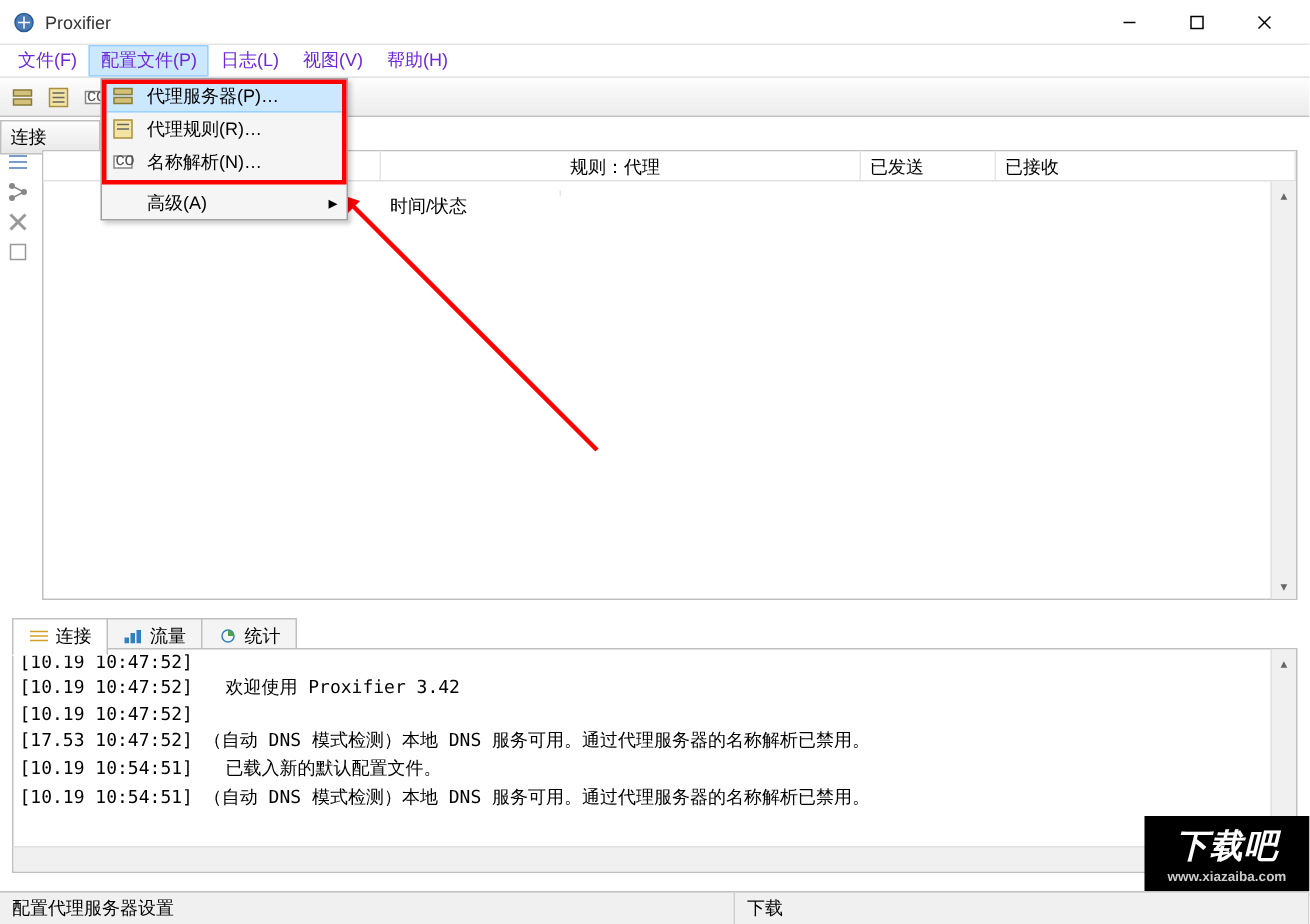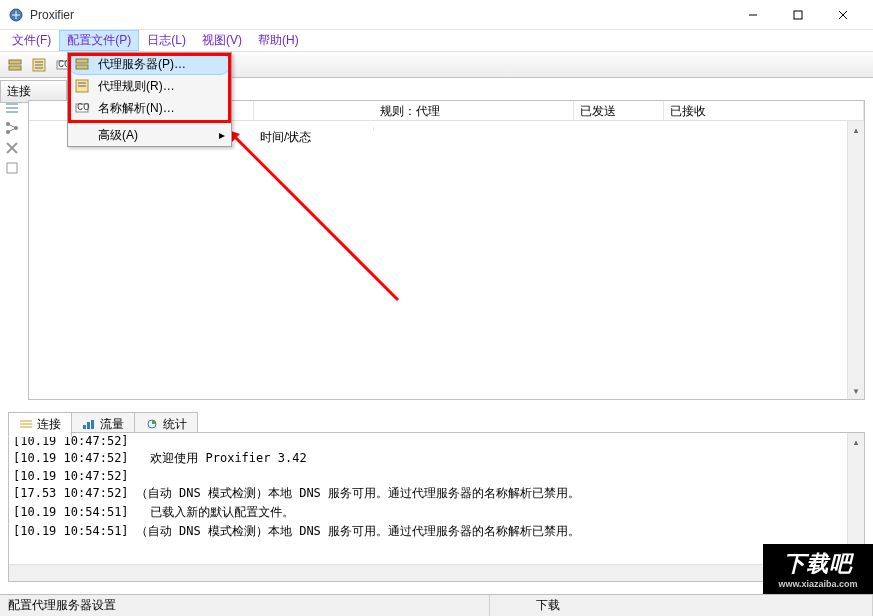--- a/index.html
+++ b/index.html
@@ -13,21 +13,21 @@
 
 .menubar { height: 22px; background: #fff; display: flex; align-items: stretch; padding: 0 4px; border-bottom: 1px solid #e0e0e0; }
 .menu-item { padding: 0 8px; display: flex; align-items: center; color: #6d28d9; cursor: default; }
 .menu-item.active { background: #cce8ff; border: 1px solid #99d1ff; padding: 0 7px; }
 
 .toolbar { height: 26px; background: linear-gradient(#fdfdfd, #ececec); border-bottom: 1px solid #c0c0c0; display: flex; align-items: center; padding: 0 4px; gap: 2px; }
 .tb-btn { width: 22px; height: 22px; display: flex; align-items: center; justify-content: center; border: 1px solid transparent; }
 .tb-sep { width: 1px; height: 18px; background: #c0c0c0; margin: 0 3px; }
 
 .dropdown-menu { position: absolute; top: 52px; left: 67px; width: 165px; background: #f5f5f5; border: 1px solid #a0a0a0; box-shadow: 2px 2px 3px rgba(0,0,0,.2); z-index: 100; }
-.dropdown-item { height: 22px; display: flex; align-items: center; padding: 0 6px; cursor: default; border-radius: 11px; }
+.dropdown-item { height: 22px; display: flex; align-items: center; padding: 0 6px; cursor: default; }
 .dropdown-item.highlighted { background: #cce8ff; border: 1px solid #99d1ff; padding: 0 5px; }
 .dropdown-item .dd-icon { width: 16px; height: 16px; margin-right: 8px; flex-shrink: 0; }
 .dropdown-sep { height: 1px; background: #d0d0d0; margin: 2px 4px; }
 .dropdown-arrow { margin-left: auto; }
 .red-annotation { position: absolute; top: 53px; left: 68px; width: 163px; height: 70px; border: 3px solid #ff0000; z-index: 101; pointer-events: none; }
 
 .conn-label { position: absolute; top: 80px; left: 0; width: 67px; background: linear-gradient(#fdfdfd, #e8e8e8); border: 1px solid #c0c0c0; padding: 2px 6px; color: #000; }
 
 .side-toolbar { position: absolute; top: 100px; left: 4px; width: 20px; display: flex; flex-direction: column; gap: 4px; }
 .side-btn { width: 16px; height: 16px; }
@@ -47,21 +47,21 @@
 .bottom-tabs { position: absolute; top: 412px; left: 8px; display: flex; }
 .btab { padding: 3px 10px; border: 1px solid #c0c0c0; background: #fff; display: flex; align-items: center; gap: 4px; margin-right: -1px; }
 .btab.active { background: #fff; border-bottom-color: #fff; z-index: 2; }
 .btab:not(.active) { background: #f4f4f4; }
 
 .log-panel { position: absolute; top: 432px; left: 8px; right: 8px; height: 150px; border: 1px solid #c0c0c0; background: #fff; overflow: hidden; }
 .log-line { padding: 1px 4px; font-family: "SimSun", monospace; white-space: pre; color: #000; }
 .log-scroll { position: absolute; right: 0; top: 0; bottom: 17px; width: 17px; background: #f0f0f0; border-left: 1px solid #e0e0e0; }
 .log-scroll-h { position: absolute; bottom: 0; left: 0; right: 17px; height: 17px; background: #f0f0f0; border-top: 1px solid #e0e0e0; }
 
-.statusbar { position: absolute; bottom: 0; left: 0; right: 0; height: 22px; background: #f0f0f0; border-top: 1px solid #c0c0c0; display: flex; align-items: center; gap: 38px; }
+.statusbar { position: absolute; bottom: 0; left: 0; right: 0; height: 22px; background: #f0f0f0; border-top: 1px solid #c0c0c0; display: flex; align-items: center; }
 .status-cell { padding: 0 8px; border-right: 1px solid #d0d0d0; height: 100%; display: flex; align-items: center; }
 .status-cell.s0 { width: 490px; }
 .status-cell.s1 { width: 140px; }
 .status-cell.s2 { flex: 1; }
 
 .watermark { position: absolute; right: 0; bottom: 22px; width: 110px; height: 50px; background: #000; color: #fff; display: flex; flex-direction: column; align-items: center; justify-content: center; font-weight: bold; z-index: 200; }
 .watermark .big { font-size: 22px; font-style: italic; letter-spacing: 1px; }
 .watermark .small { font-size: 9px; color: #ccc; }
 
 .arrow-annot { position: absolute; top: 120px; left: 218px; pointer-events: none; z-index: 99; }

